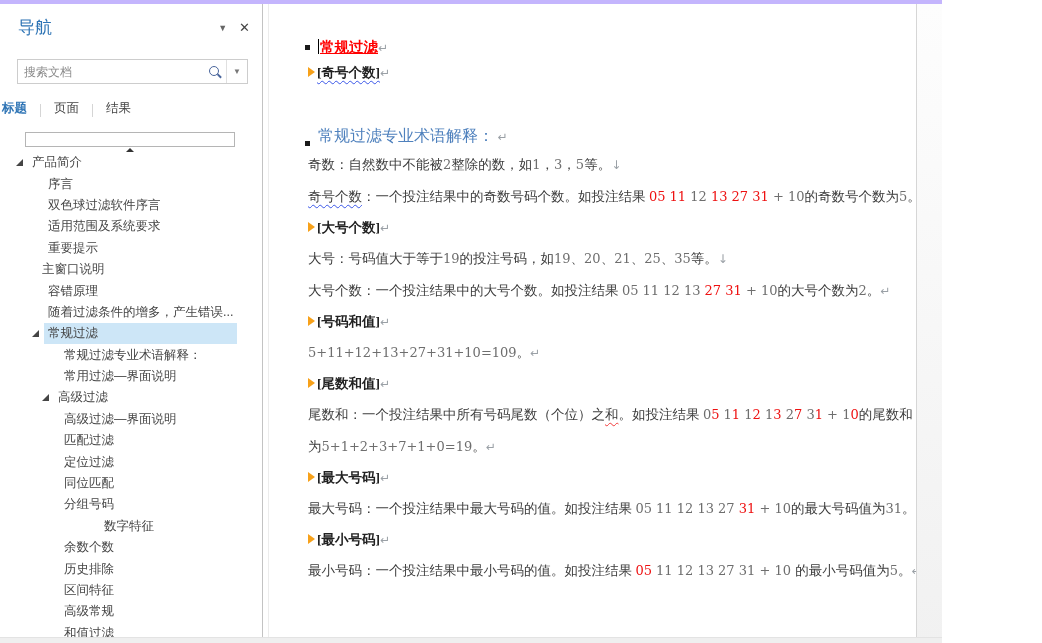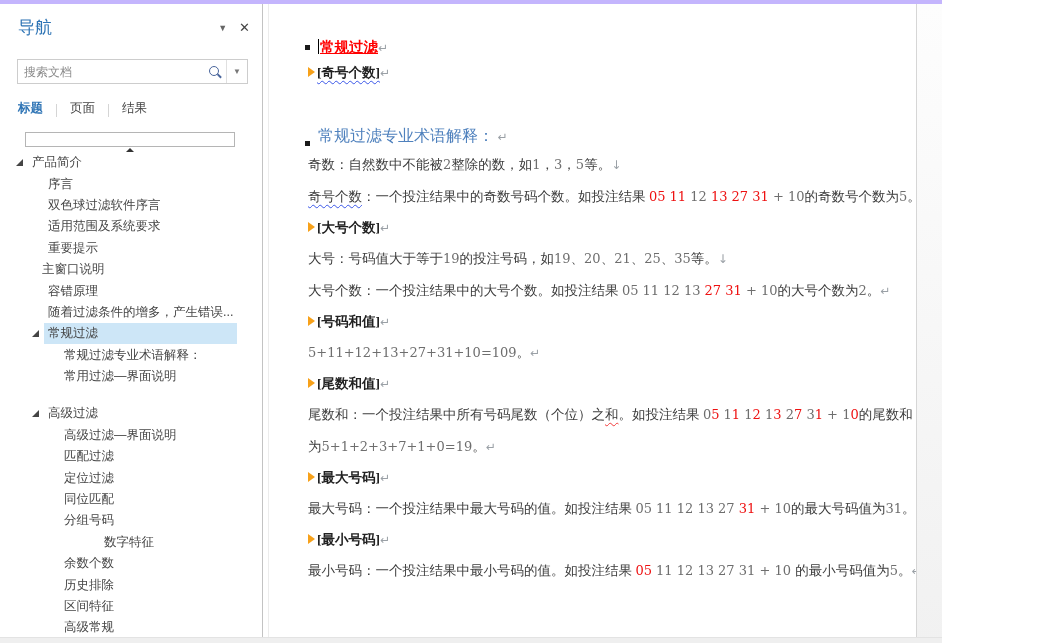--- a/index.html
+++ b/index.html
@@ -18,21 +18,21 @@
              border:1px solid #cdcdcd;display:flex;align-items:center;background:#fff;}
   .searchbox input{flex:1;border:0;outline:none;padding:0 6px;font-size:12px;color:#be185d;
                    font-family:"Liberation Sans",sans-serif;min-width:0;}
   .searchbox input::placeholder{color:#8a8a8a;}
   .lens{width:8px;height:8px;border:1.5px solid #49659c;border-radius:50%;position:relative;margin:0 7px 2px 2px;}
   .lens::after{content:'';position:absolute;width:5px;height:1.5px;background:#49659c;
                transform:rotate(45deg);right:-4px;bottom:-2px;}
   .search-drop{border-left:1px solid #e0e0e0;align-self:stretch;display:flex;align-items:center;
                padding:0 6px;font-size:8px;color:#777;}
 
-  .tabs{position:absolute;left:16px;top:96px;display:flex;align-items:flex-end;font-size:12.5px;color:#444;}
+  .tabs{position:absolute;left:0;top:96px;display:flex;align-items:flex-end;font-size:12.5px;color:#444;}
   .tab{padding:0 2px;cursor:default;}
   .tab.active{color:#2e74b5;font-weight:bold;}
   .tab-sep{width:1px;height:13px;background:#d5d5d5;margin:0 11px;}
 
   .jumpbox{position:absolute;left:25px;top:128px;width:208px;height:13px;border:1px solid #b5b5b5;
            background:#fff;display:flex;align-items:center;justify-content:center;}
   .jump-icon .bar{width:9px;height:2px;background:#333;margin-bottom:1px;}
   .jump-icon .tri{width:0;height:0;border-left:4px solid transparent;border-right:4px solid transparent;
                   border-bottom:4px solid #333;margin:0 auto;}
 
@@ -150,21 +150,21 @@
           <span class="tlabel selected">常规过滤</span>
         </div>
         <div class="trow" style="padding-left: 42px;">
           <span class="tmark"></span>
           <span class="tlabel">常规过滤专业术语解释：</span>
         </div>
         <div class="trow" style="padding-left: 42px;">
           <span class="tmark"></span>
           <span class="tlabel">常用过滤—界面说明</span>
         </div>
-        <div class="trow" style="padding-left: 26px; margin-top: 16px;">
+        <div class="trow" style="padding-left: 36px;">
           <span class="tmark">
             <span class="tri-exp"></span>
           </span>
           <span class="tlabel">高级过滤</span>
         </div>
         <div class="trow" style="padding-left: 42px;">
           <span class="tmark"></span>
           <span class="tlabel">高级过滤—界面说明</span>
         </div>
         <div class="trow" style="padding-left: 42px;">

